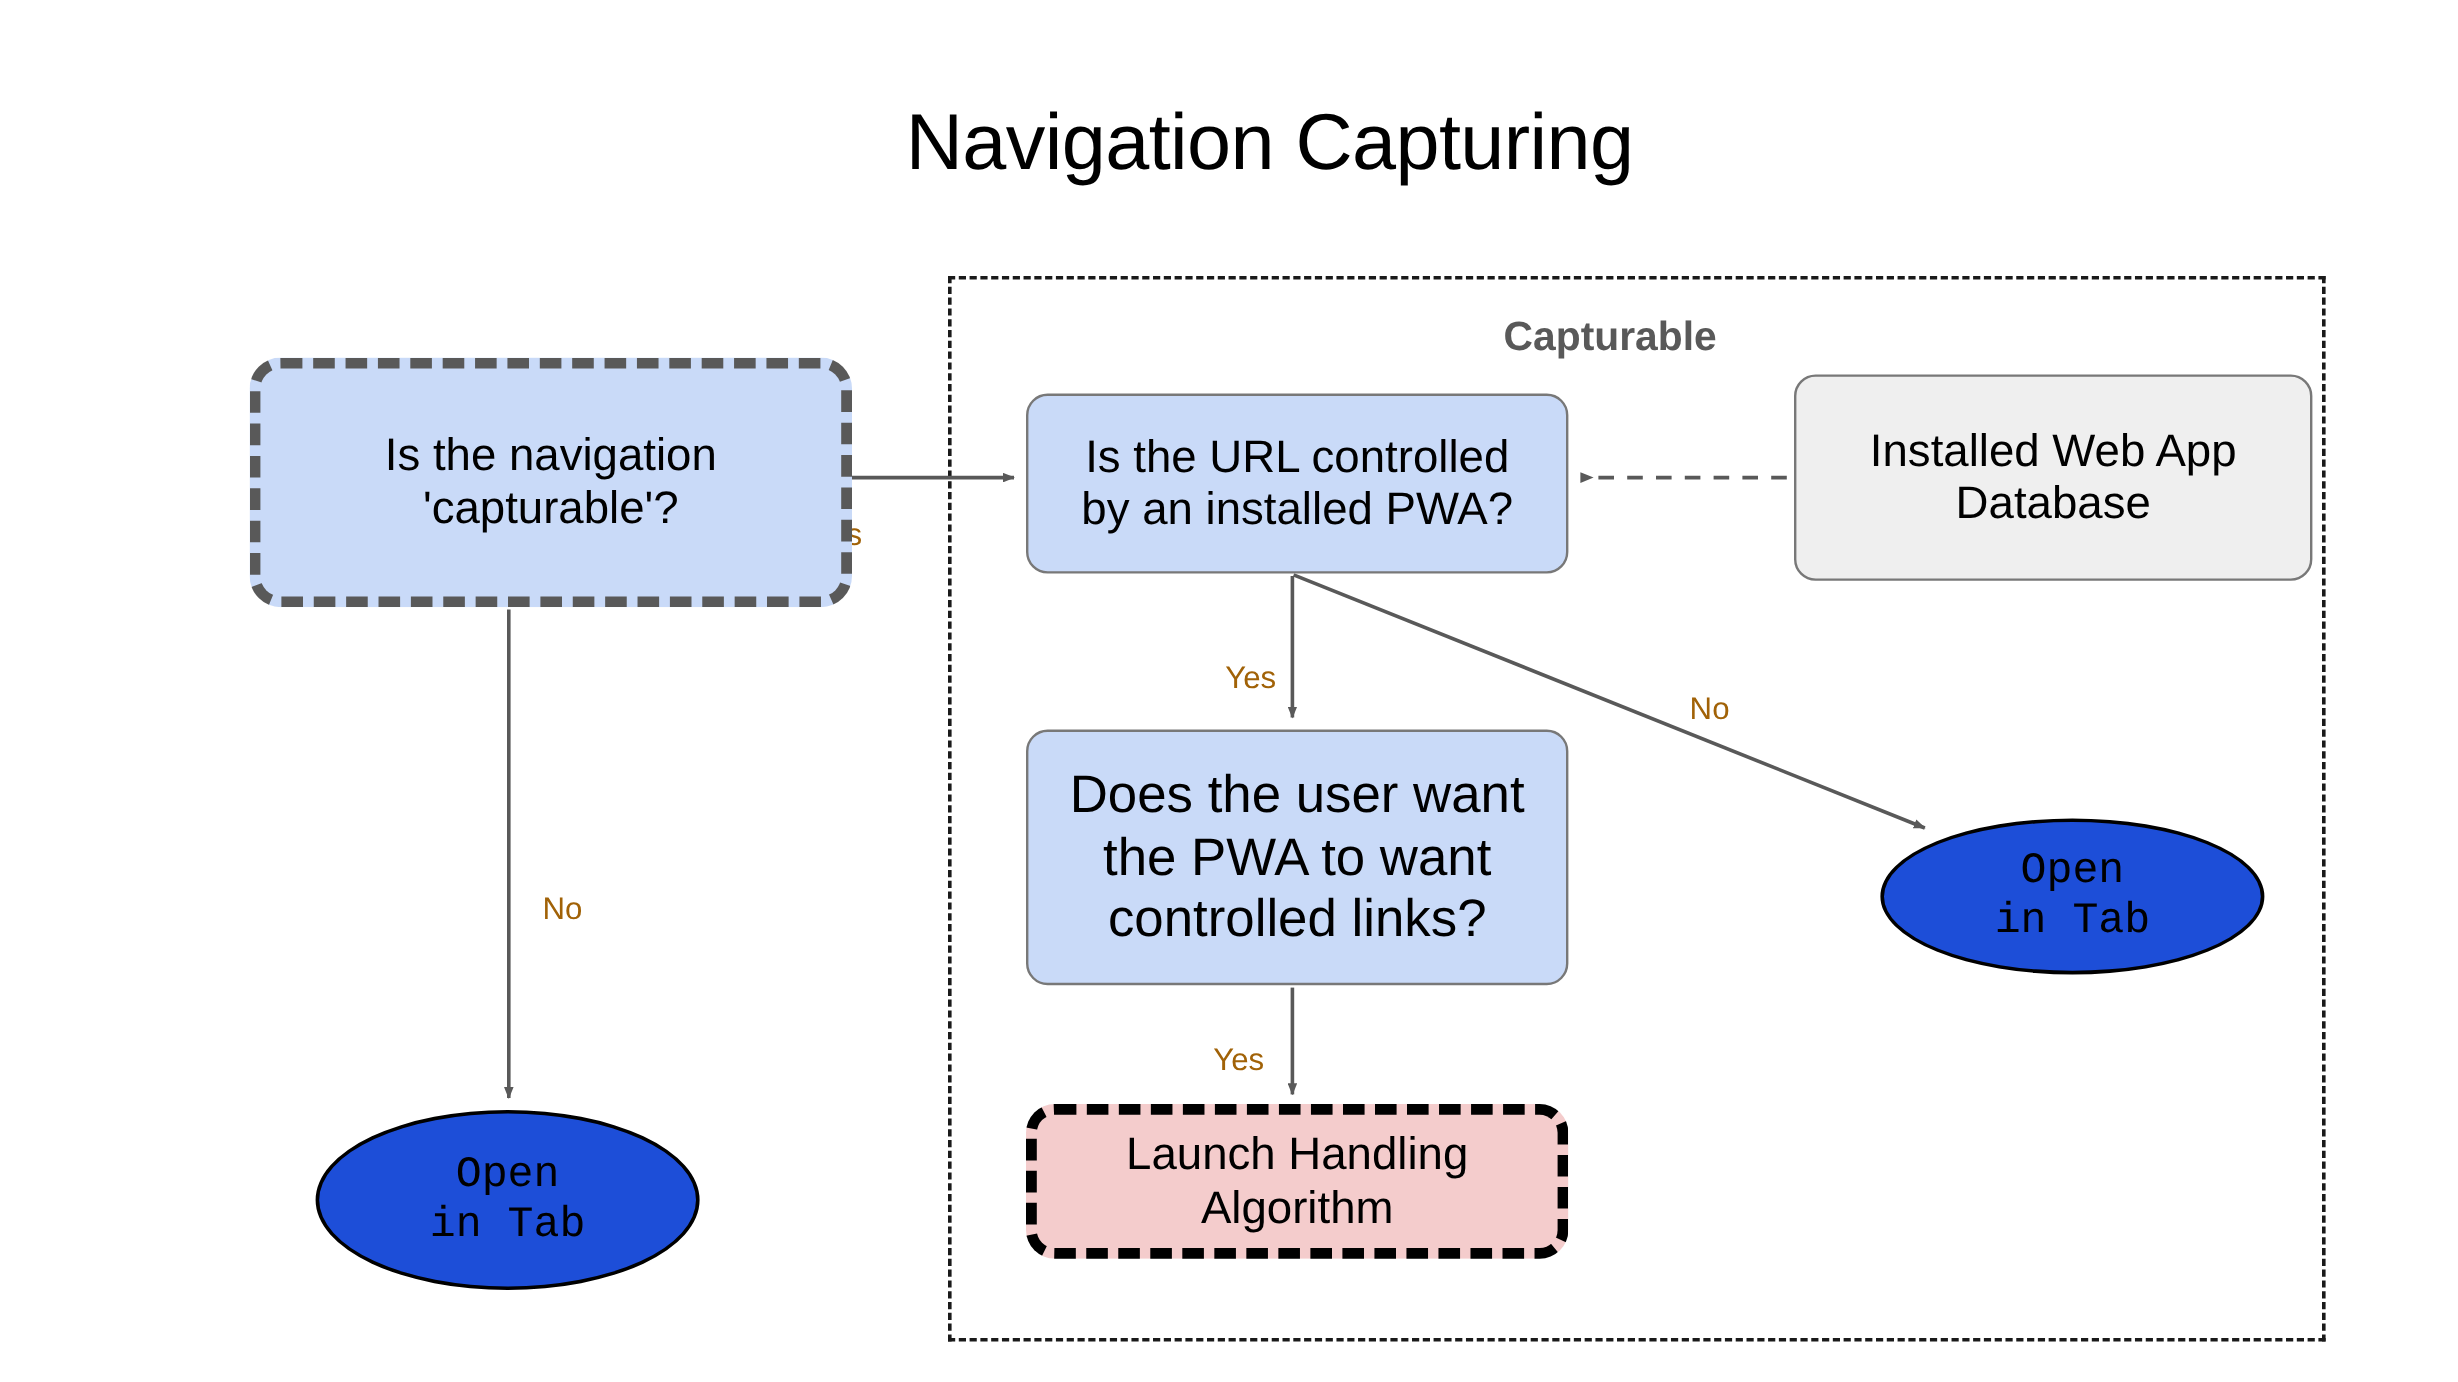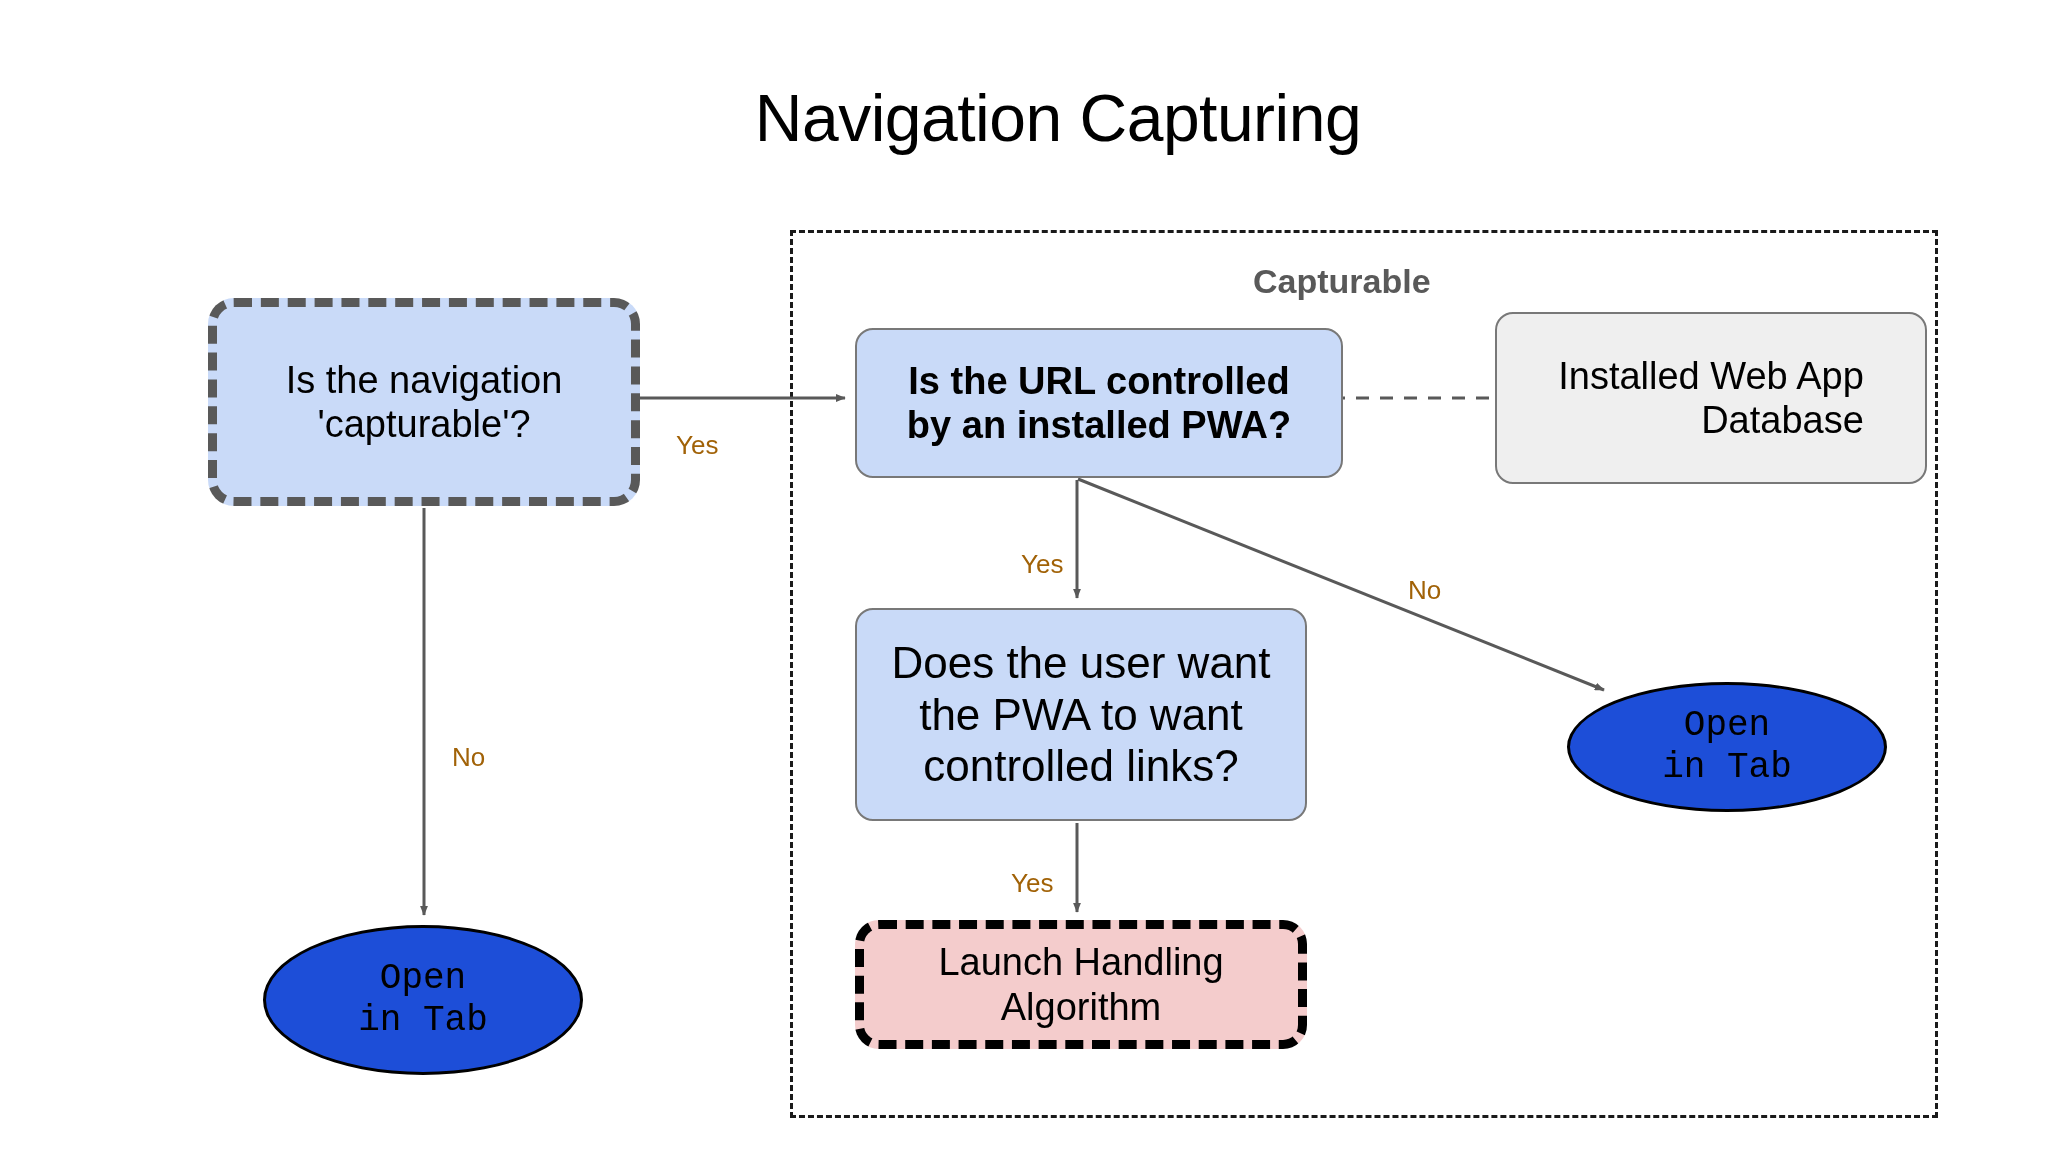--- a/index.html
+++ b/index.html
@@ -56,21 +56,20 @@
     border: 9px dashed #595959;
     border-radius: 26px;
   }
   .box-plain-blue {
     background: #c9daf8;
     border: 2px solid #787878;
   }
   .box-plain-gray {
     background: #efefef;
     border: 2px solid #787878;
-    text-align: right;
   }
   .box-dashed-black {
     background: #f4cccc;
     border: 9px dashed #000000;
     border-radius: 24px;
   }
   .ellipse {
     background: #1d4ed8;
     border: 3px solid #000000;
     border-radius: 50%;
@@ -88,22 +87,22 @@
     color: #595959;
     white-space: nowrap;
     font-weight: bold;
   }
   .edge-label {
     position: absolute;
     font-size: 26px;
     color: #a16207;
     white-space: nowrap;
   }
-  .n1 { left: 208px; top: 298px;  width: 432px; height: 208px; font-size: 38px; }
-  .n2 { left: 855px; top: 328px;  width: 488px; height: 150px; font-size: 38px; font-weight: bold; }
+  .n1 { left: 208px; top: 298px;  width: 502px; height: 208px; font-size: 38px; }
+  .n2 { left: 855px; top: 328px;  width: 452px; height: 150px; font-size: 38px; }
   .n3 { left: 1495px; top: 312px; width: 432px; height: 172px; font-size: 38px; }
   .n4 { left: 855px; top: 608px;  width: 452px; height: 213px; font-size: 44px; }
   .n5 { left: 855px; top: 920px;  width: 452px; height: 129px; font-size: 38px; }
   .n6 { left: 263px; top: 925px;  width: 320px; height: 150px; font-size: 36px; }
   .n7 { left: 1567px; top: 682px; width: 320px; height: 130px; font-size: 36px; }
 </style>
 </head>
 <body>
 
 <div id="canvas">

